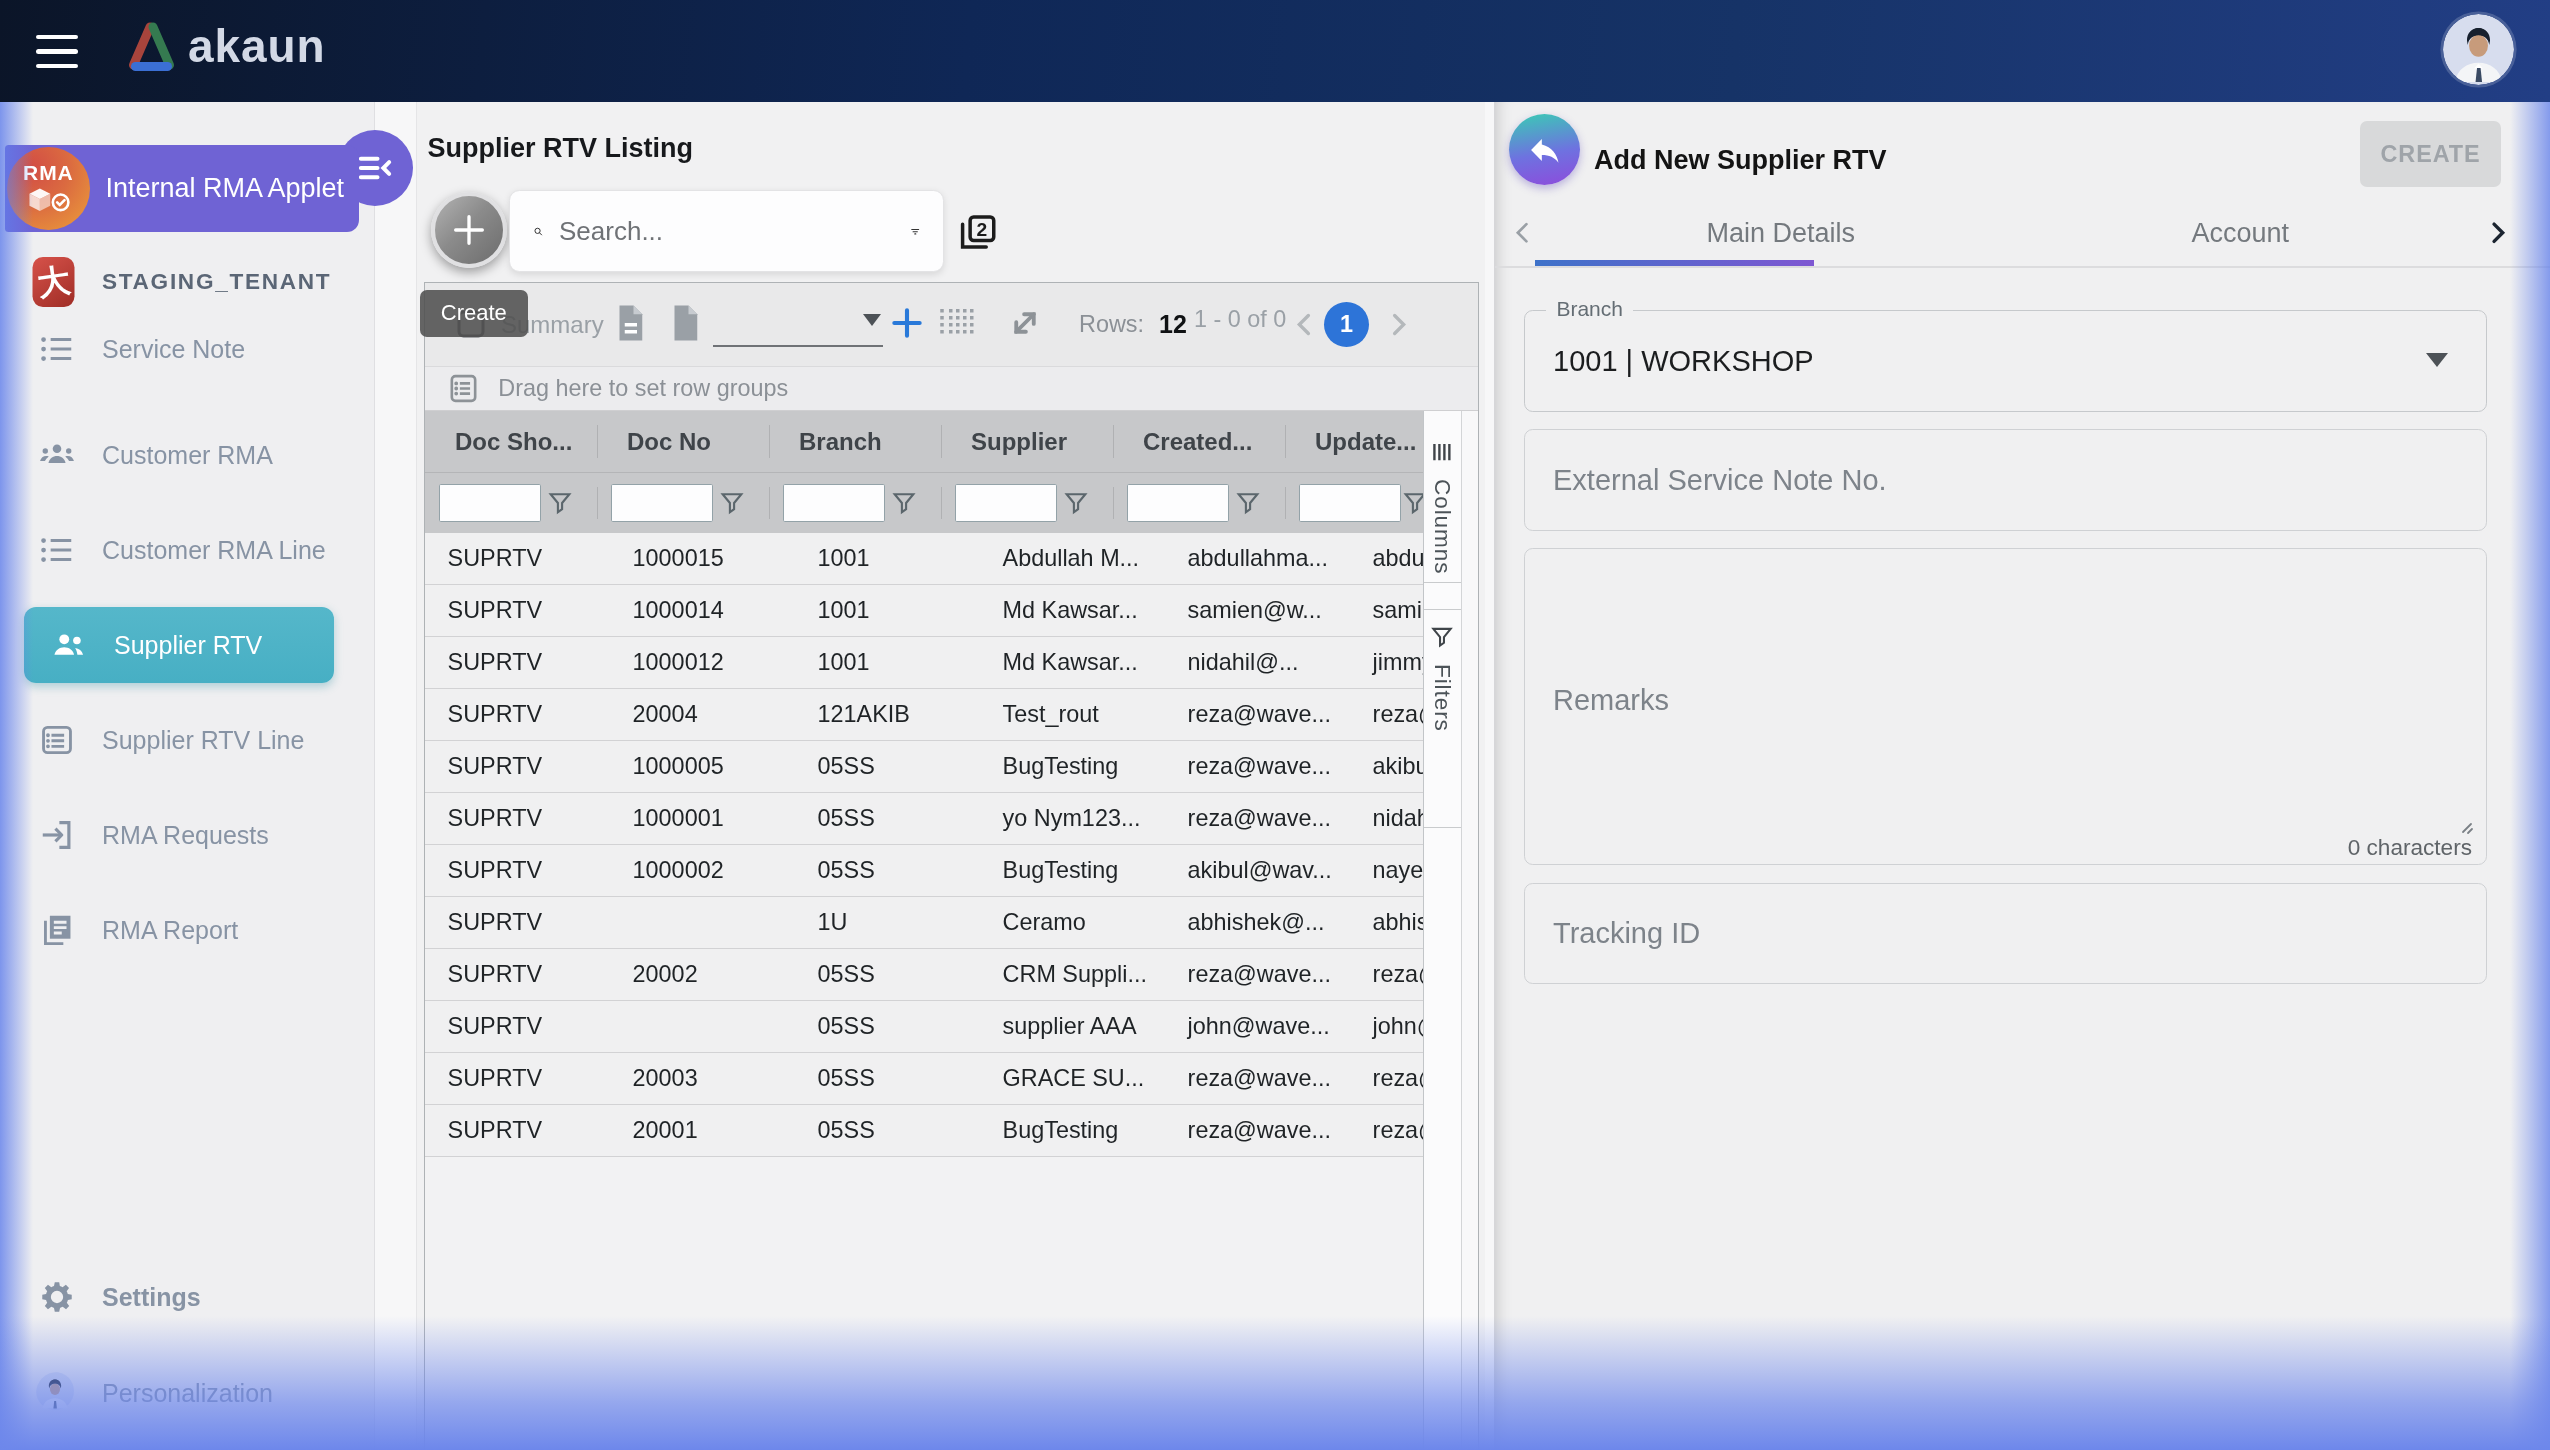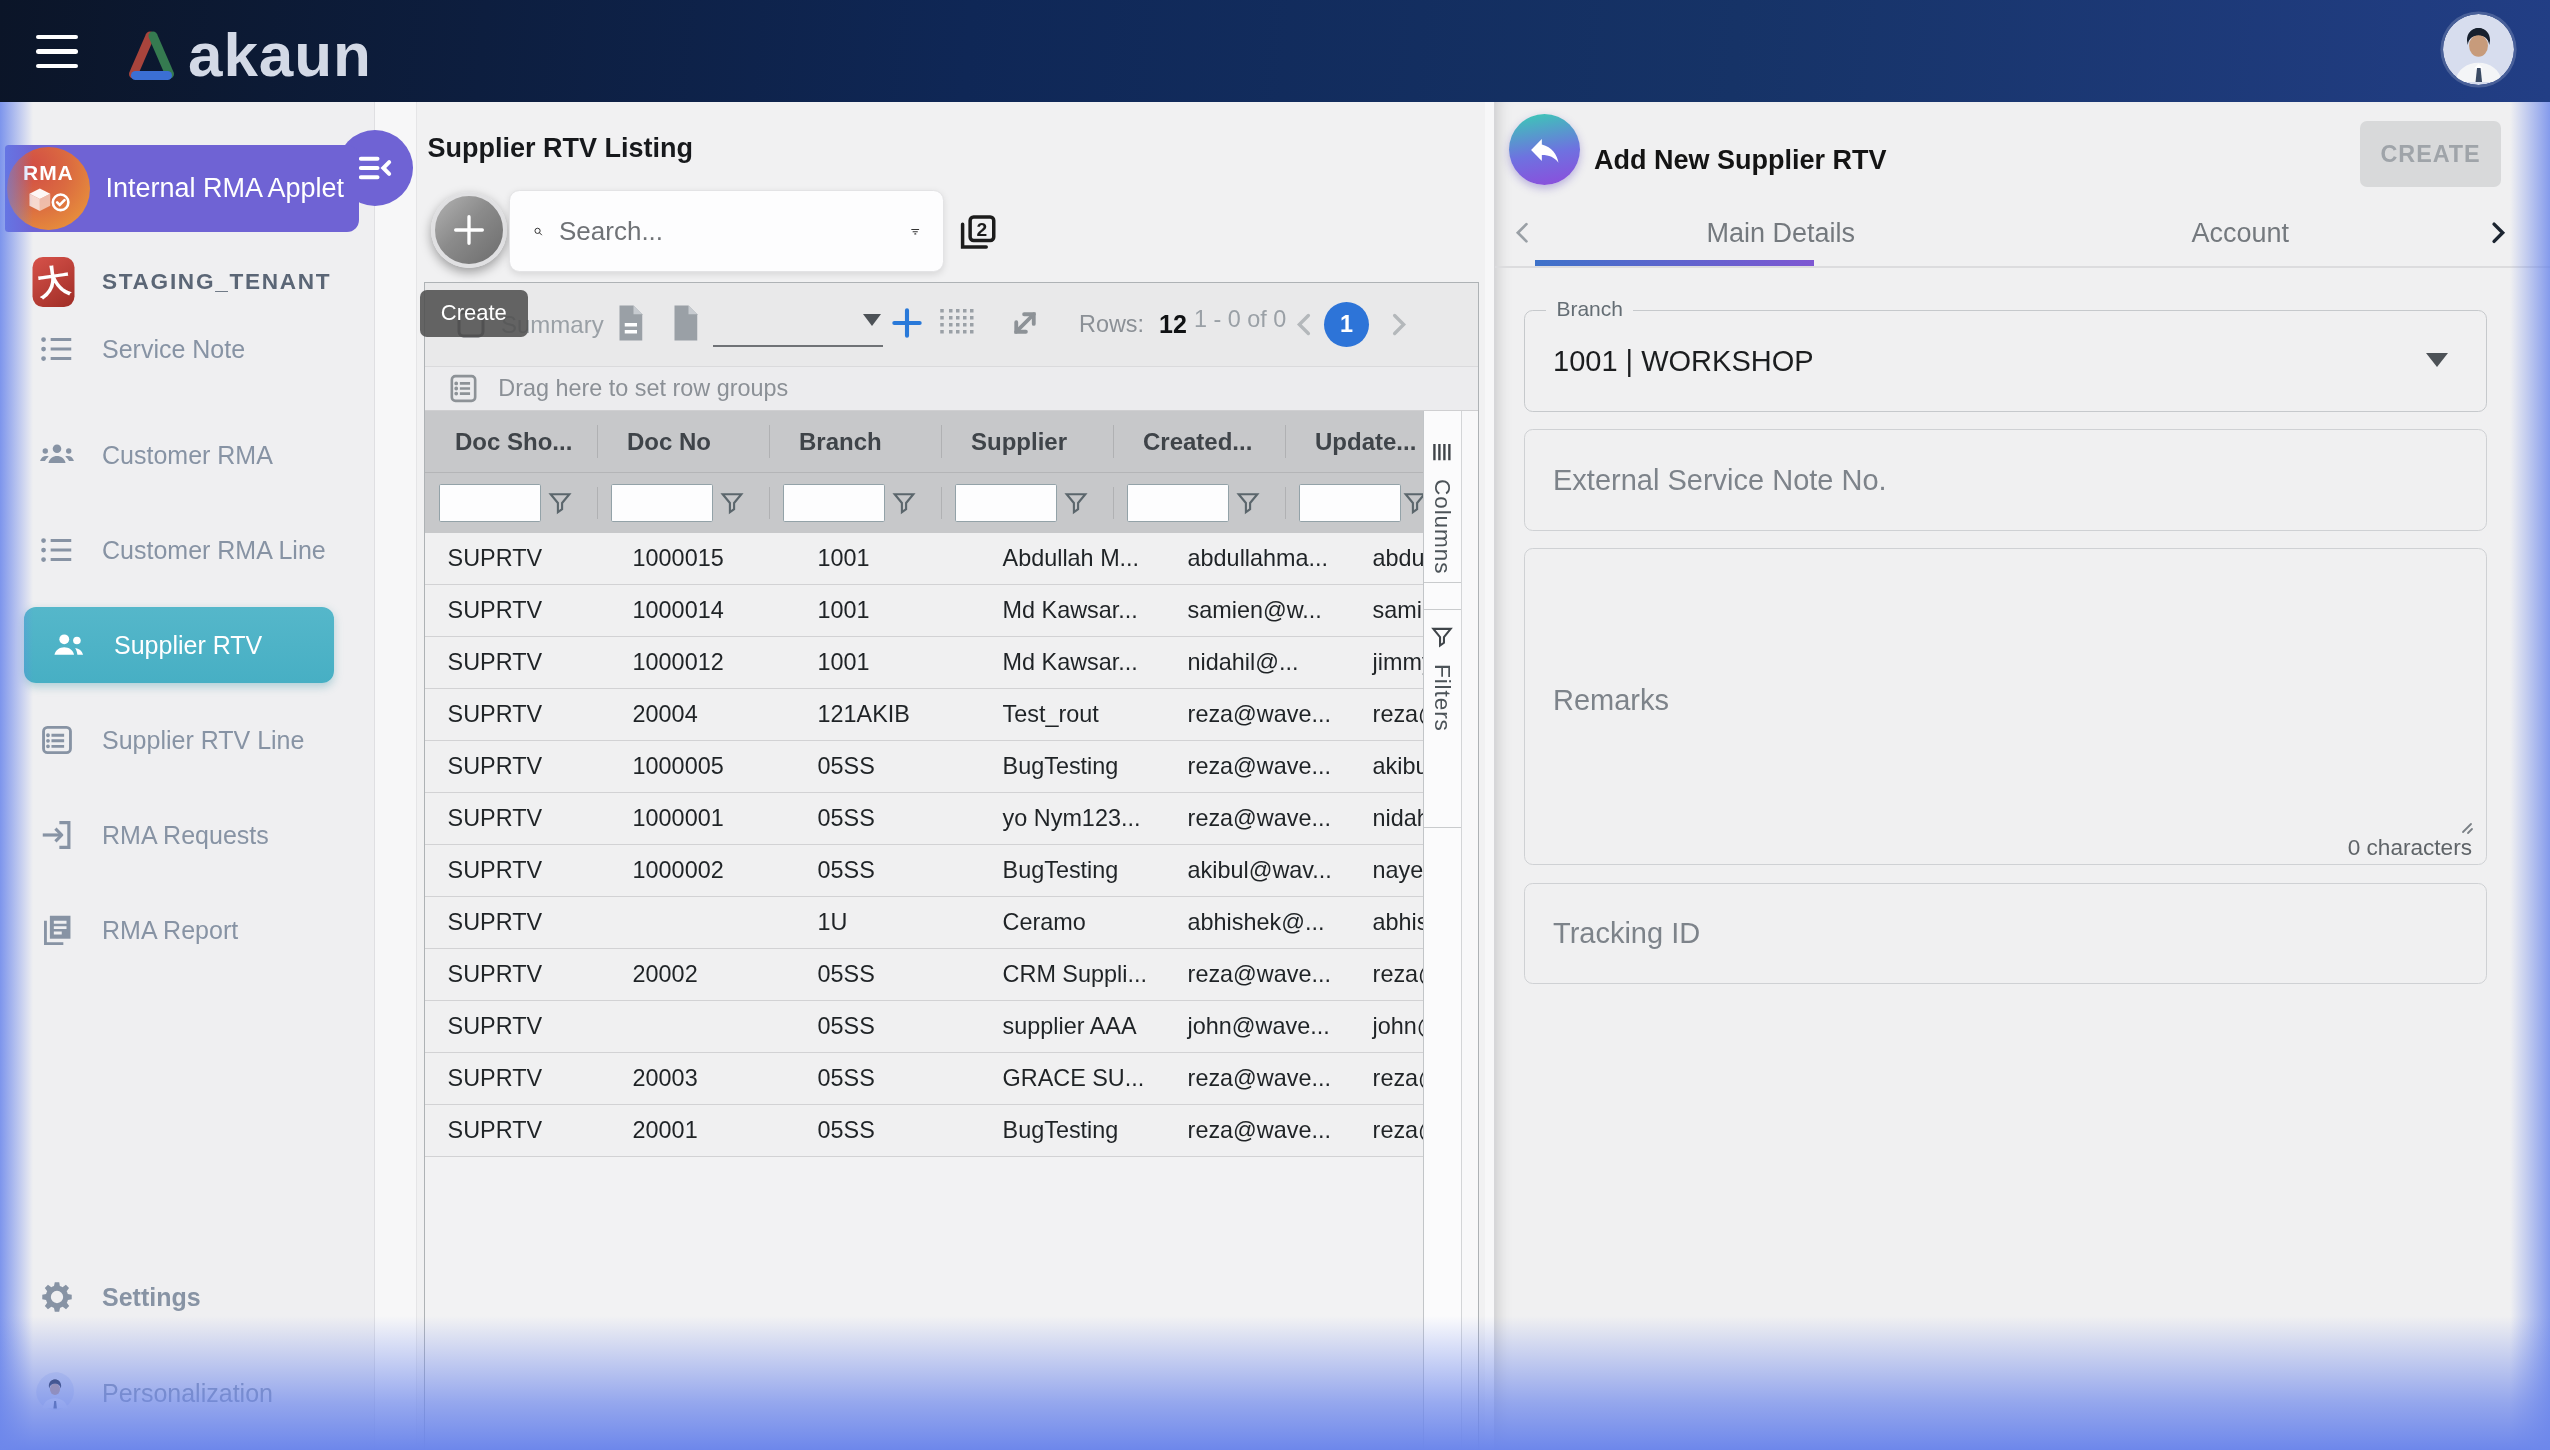--- a/index.html
+++ b/index.html
@@ -7,21 +7,21 @@
   .stage{position:relative;width:2550px;height:1450px;overflow:hidden;
          font-family:"Liberation Sans", sans-serif;background:#f7f7f8;}
 
   
   .topbar{position:absolute;left:0;top:0;width:2550px;height:102px;
           background:linear-gradient(95deg,#0b1528 0%,#0f2756 38%,#163367 68%,#223e85 100%);z-index:30;}
   .hamburger{position:absolute;left:36px;top:35px;width:43px;height:33px;display:flex;
              flex-direction:column;justify-content:space-between;cursor:pointer;}
   .hamburger span{display:block;width:42px;height:4.3px;background:#fff;border-radius:2.6px;}
   .brand{position:absolute;left:127px;top:19px;display:flex;align-items:center;gap:12px;}
-  .brand-text{font-size:62px;font-weight:bold;color:#d3d9e6;letter-spacing:0.9px;}
+  .brand-text{font-size:46px;font-weight:bold;color:#d3d9e6;letter-spacing:0.9px;}
   .avatar-top{position:absolute;right:36px;top:14px;width:71px;height:71px;border-radius:50%;
               overflow:hidden;box-shadow:0 0 0 2.6px rgba(255,255,255,.18);cursor:pointer;}
 
   
   .sidebar{position:absolute;left:0;top:102px;width:375px;bottom:0;background:#efeff1;
            border-right:0.9px solid #dfdfe2;z-index:10;}
   .applet-banner{position:absolute;left:5.2px;top:43px;width:354px;height:87px;background:#6f63d4;
                  border-radius:3.5px 12px 12px 3.5px;display:flex;align-items:center;z-index:2;}
   .applet-badge{width:83px;height:83px;border-radius:50%;margin-left:1.7px;flex:none;position:relative;
                 background:radial-gradient(circle at 30% 25%,#d24d45 0%,#db6b40 45%,#eda03a 100%);

